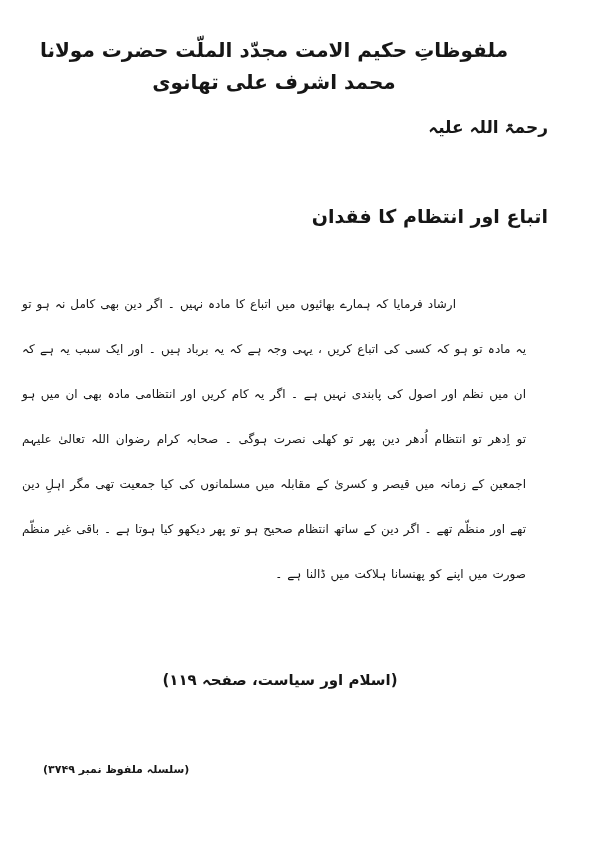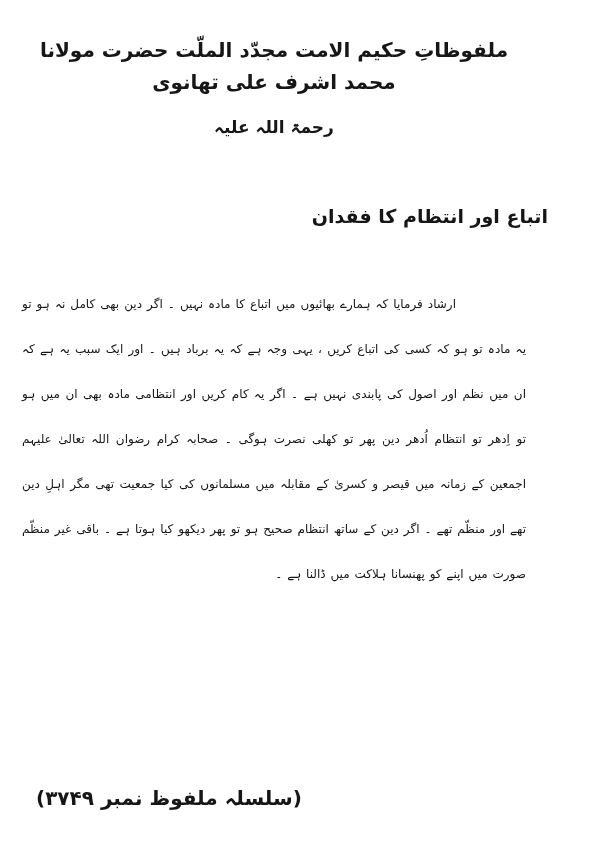--- a/index.html
+++ b/index.html
@@ -28,21 +28,20 @@
     font-size: 20px;
     font-weight: bold;
     line-height: 32px;
     letter-spacing: 0px;
   }
   .honorific {
     position: absolute;
     top: 114px;
     left: 0;
     right: 0;
-    text-align: center;
     font-size: 17px;
     font-weight: bold;
     line-height: 26px;
   }
   .heading {
     position: absolute;
     top: 202px;
     left: 0;
     right: 0;
     margin: 0;
@@ -69,37 +68,37 @@
     left: 12px;
     right: 0;
     text-align: center;
     font-size: 15px;
     font-weight: bold;
     line-height: 24px;
   }
   .serial {
     position: absolute;
     top: 758px;
-    left: 36px;
-    font-size: 20px;
+    left: 43px;
+    font-size: 11px;
     font-weight: bold;
     line-height: 24px;
     direction: rtl;
-    margin-top: 28px;
   }
 </style>
 </head>
 <body>
 
 <div class="page">
 
   <h1 class="title">ملفوظاتِ حکیم الامت مجدّد الملّت حضرت مولانا محمد اشرف علی تھانوی</h1>
 
   <div class="honorific">رحمۃ اللہ علیہ</div>
 
   <h2 class="heading">اتباع اور انتظام کا فقدان</h2>
 
   <p class="body-text">ارشاد فرمایا کہ ہمارے بھائیوں میں اتباع کا مادہ نہیں ۔ اگر دین بھی کامل نہ ہو تو یہ مادہ تو ہو کہ کسی کی اتباع کریں ، یہی وجہ ہے کہ یہ برباد ہیں ۔ اور ایک سبب یہ ہے کہ ان میں نظم اور اصول کی پابندی نہیں ہے ۔ اگر یہ کام کریں اور انتظامی مادہ بھی ان میں ہو تو اِدھر تو انتظام اُدھر دین پھر تو کھلی نصرت ہوگی ۔ صحابہ کرام رضوان اللہ تعالیٰ علیہم اجمعین کے زمانہ میں قیصر و کسریٰ کے مقابلہ میں مسلمانوں کی کیا جمعیت تھی مگر اہلِ دین تھے اور منظّم تھے ۔ اگر دین کے ساتھ انتظام صحیح ہو تو پھر دیکھو کیا ہوتا ہے ۔ باقی غیر منظّم صورت میں اپنے کو پھنسانا ہلاکت میں ڈالنا ہے ۔</p>
 
+  <div class="citation">(اسلام اور سیاست، صفحہ ۱۱۹)</div>
 
   <div class="serial">(سلسلہ ملفوظ نمبر ۳۷۴۹)</div>
 
 </div>
 
 </body></html>

